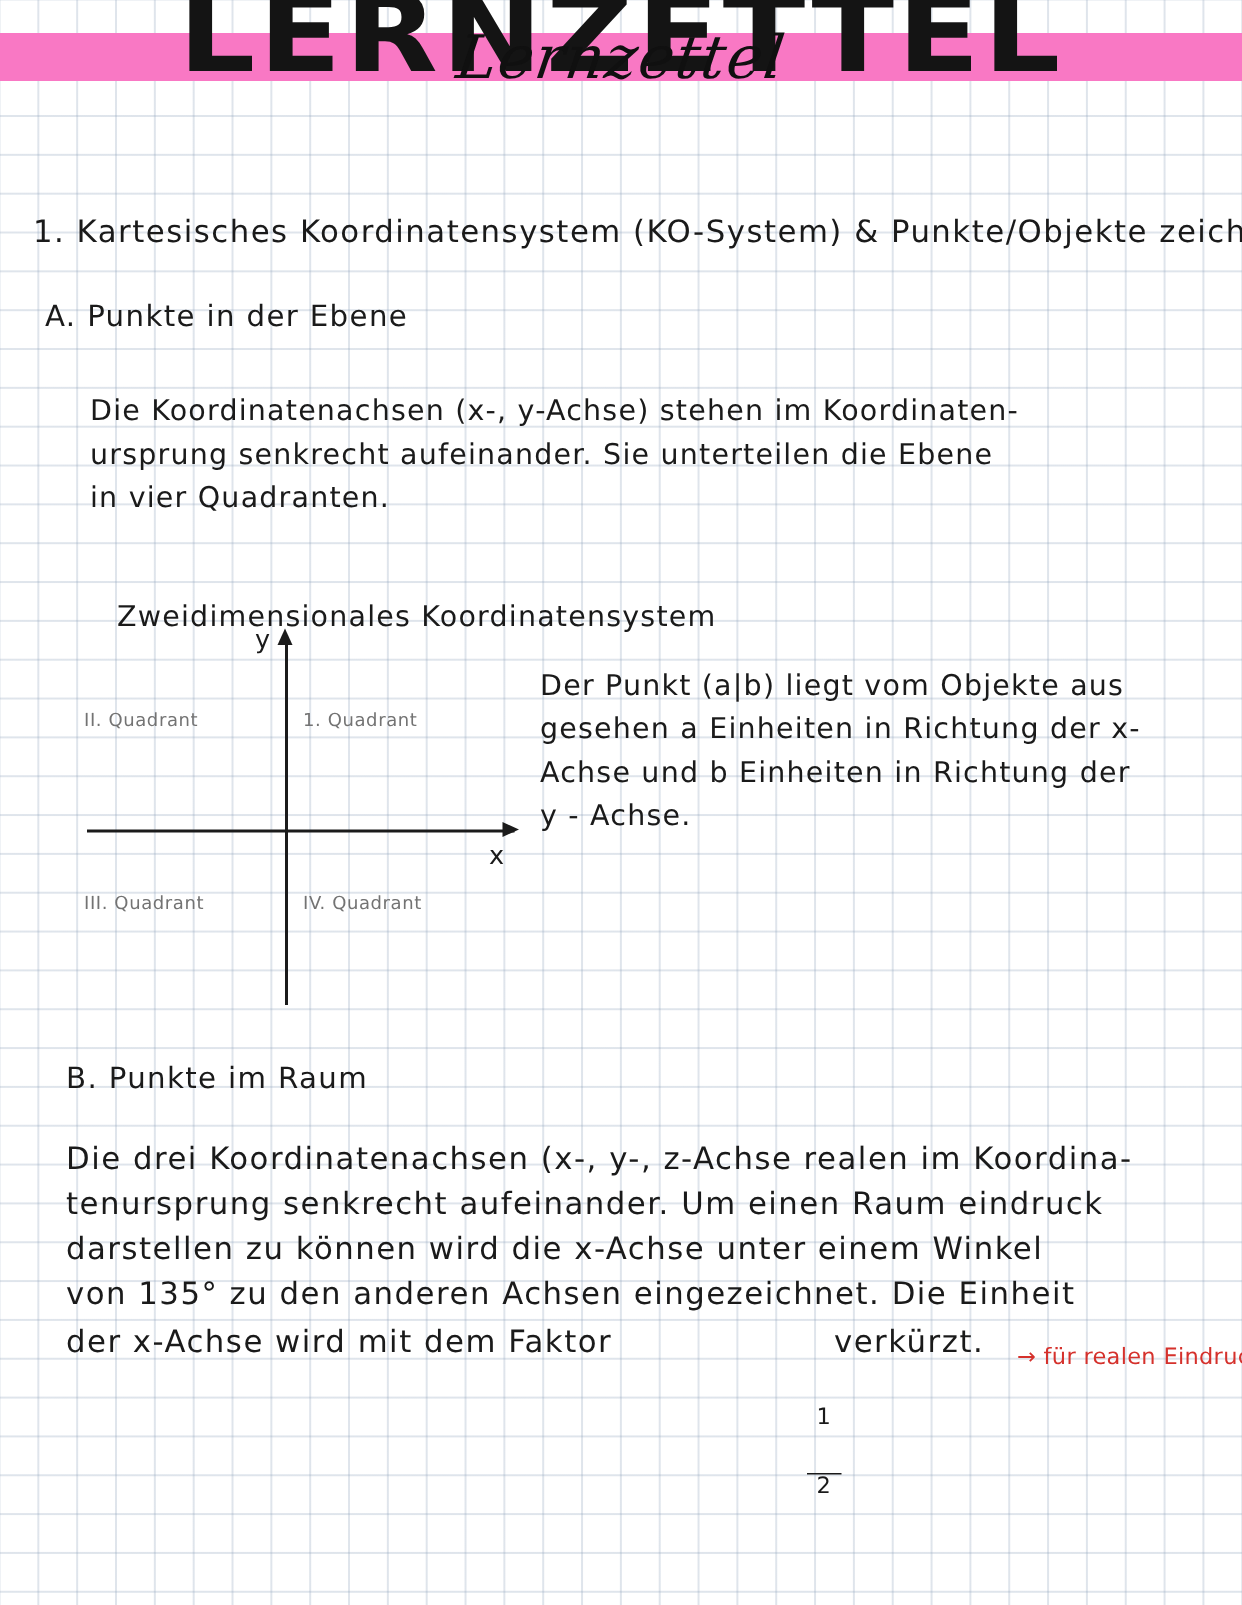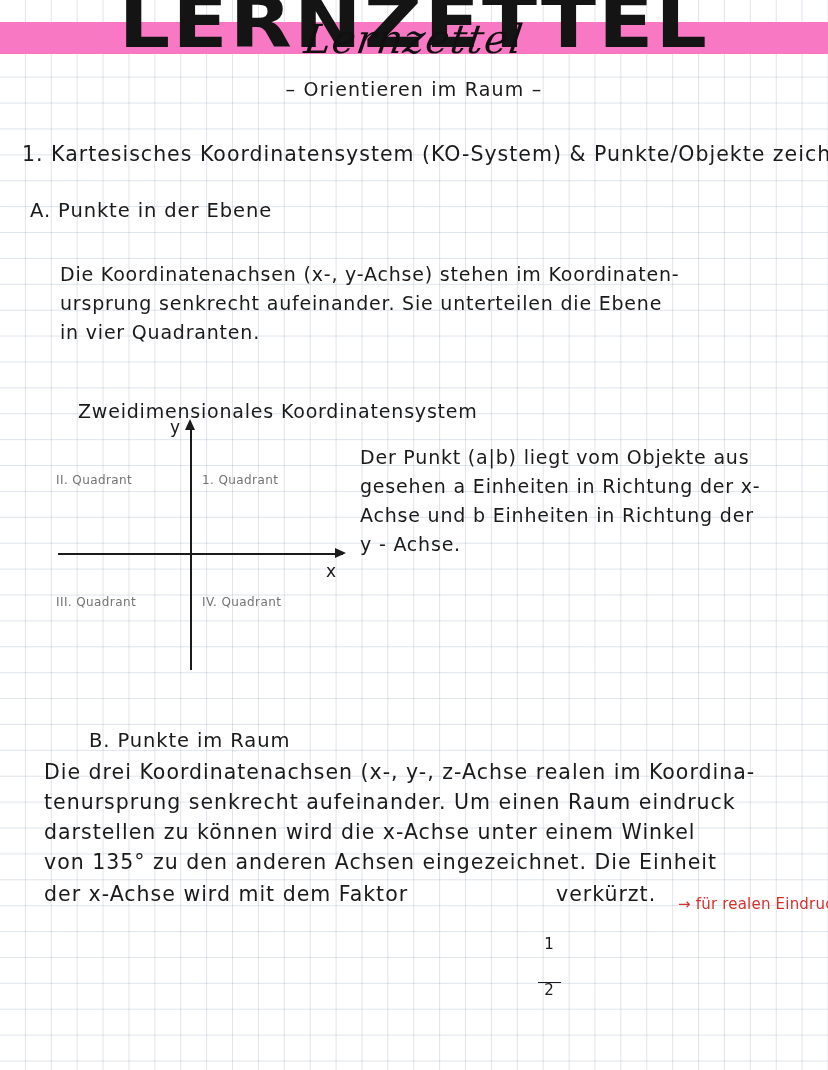--- a/index.html
+++ b/index.html
@@ -168,21 +168,20 @@
 <body>
 
 <div id="grid"></div>
 
 <div id="header">
   <div id="pink-band"></div>
   <div id="title-block">
     <div id="title-main">LERNZETTEL</div>
   </div>
   <div id="title-script">Lernzettel</div>
-  <div id="subtitle">– Orientieren im Raum –</div>
 </div>
 
 <div class="hand big" style="left:22px; top:142px;">1. Kartesisches Koordinatensystem (KO-System) &amp; Punkte/Objekte zeichnen</div>
 
 <div class="hand l1" style="left:30px; top:199px;">A. Punkte in der Ebene</div>
 
 <div class="hand l2 para" style="left:60px; top:259px;">Die Koordinatenachsen (x-, y-Achse) stehen im Koordinaten-</div>
 <div class="hand l2 para" style="left:60px; top:288px;">ursprung senkrecht aufeinander. Sie unterteilen die Ebene</div>
 <div class="hand l2 para" style="left:60px; top:317px;">in vier Quadranten.</div>
 
@@ -201,21 +200,21 @@
   <div class="quad" style="left:144px; top:58px;">1. Quadrant</div>
   <div class="quad" style="left:-2px; top:180px;">III. Quadrant</div>
   <div class="quad" style="left:144px; top:180px;">IV. Quadrant</div>
 </div>
 
 <div class="hand l2 para" style="left:360px; top:442px;">Der Punkt (a|b) liegt vom Objekte aus</div>
 <div class="hand l2 para" style="left:360px; top:471px;">gesehen a Einheiten in Richtung der x-</div>
 <div class="hand l2 para" style="left:360px; top:500px;">Achse und b Einheiten in Richtung der</div>
 <div class="hand l2 para" style="left:360px; top:529px;">y - Achse.</div>
 
-<div class="hand l1" style="left:44px; top:729px;margin-left:45px;">B. Punkte im Raum</div>
+<div class="hand l1" style="left:44px; top:707px;">B. Punkte im Raum</div>
 
 <div class="hand big" style="left:44px; top:760px;">Die drei Koordinatenachsen (x-, y-, z-Achse realen im Koordina-</div>
 <div class="hand big" style="left:44px; top:790px;">tenursprung senkrecht aufeinander. Um einen Raum eindruck</div>
 <div class="hand big" style="left:44px; top:820px;">darstellen zu können wird die x-Achse unter einem Winkel</div>
 <div class="hand big" style="left:44px; top:850px;">von 135° zu den anderen Achsen eingezeichnet. Die Einheit</div>
 
 <div class="hand big" style="left:44px; top:882px;">der x-Achse wird mit dem Faktor</div>
 <div class="hand big" style="left:520px; top:882px;">
   <span class="frac">
     <span class="num">1</span>

